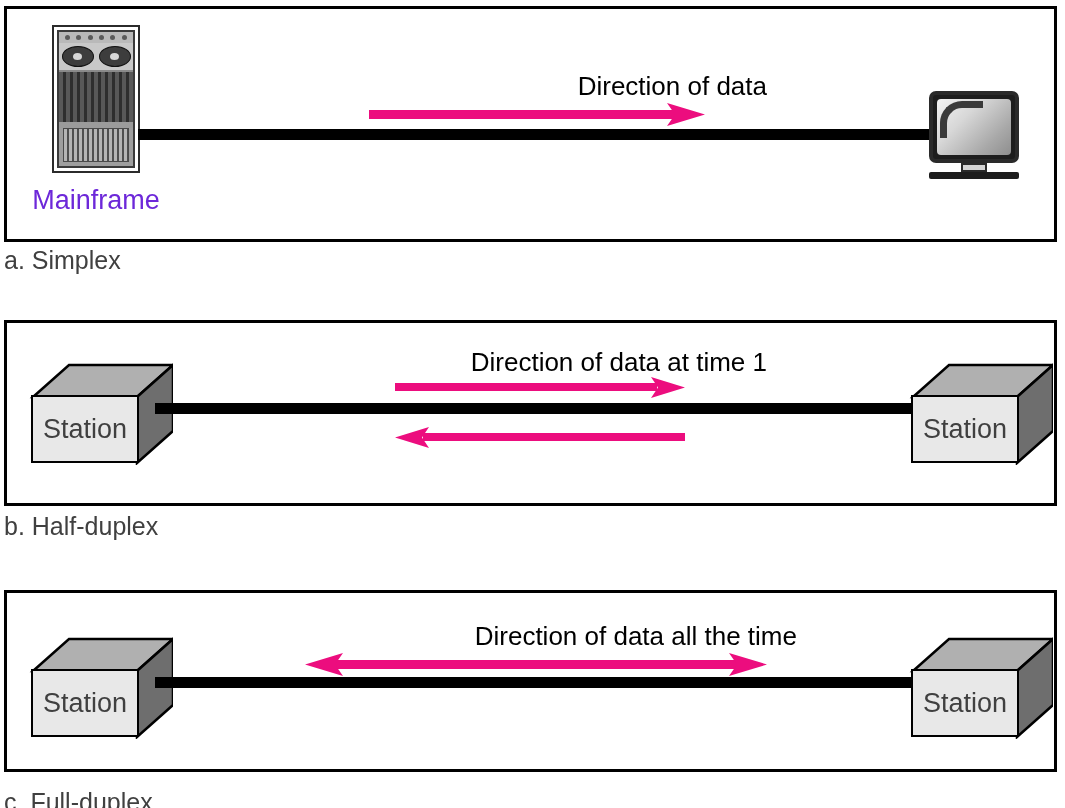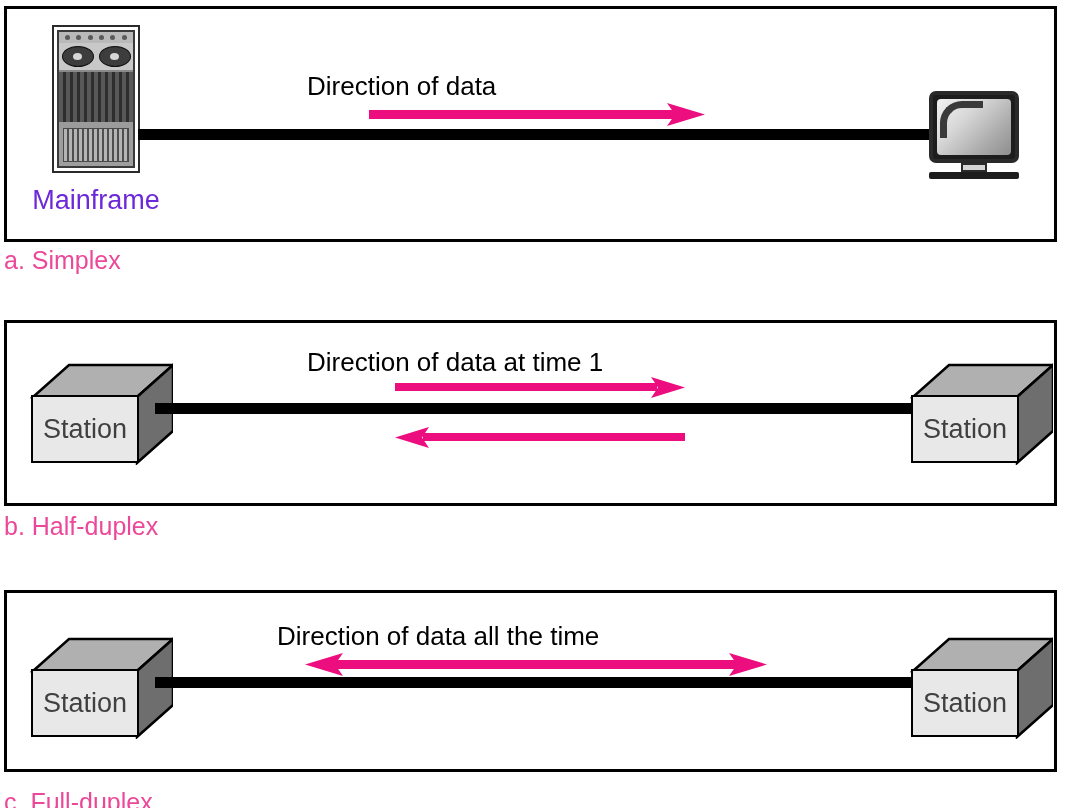--- a/index.html
+++ b/index.html
@@ -26,42 +26,42 @@
   #panel-a { top: 6px;   height: 236px; }
   #panel-b { top: 320px; height: 186px; }
   #panel-c { top: 590px; height: 182px; }
 
   .panel-caption {
     position: absolute;
     left: 4px;
     font-size: 25px;
     line-height: 28px;
     letter-spacing: 0px;
-    color: #ec4899;
+    color: #404040;
     white-space: nowrap;
   }
   #caption-a { top: 246px; }
   #caption-b { top: 512px; }
   #caption-c { top: 752px; margin-top: 36px; }
 
   
   .cable {
     position: absolute;
     height: 11px;
     background: #000000;
   }
 
   
   .arrow-label {
     position: absolute;
     font-size: 26px;
     line-height: 30px;
     color: #000000;
     white-space: nowrap;
-    text-align: left;
+    text-align: right;
   }
 
   .arrow-svg { position: absolute; display: block; }
 
   
   .mainframe {
     position: absolute;
     background: #ffffff;
     border: 2px solid #2b2b2b;
     box-sizing: border-box;

